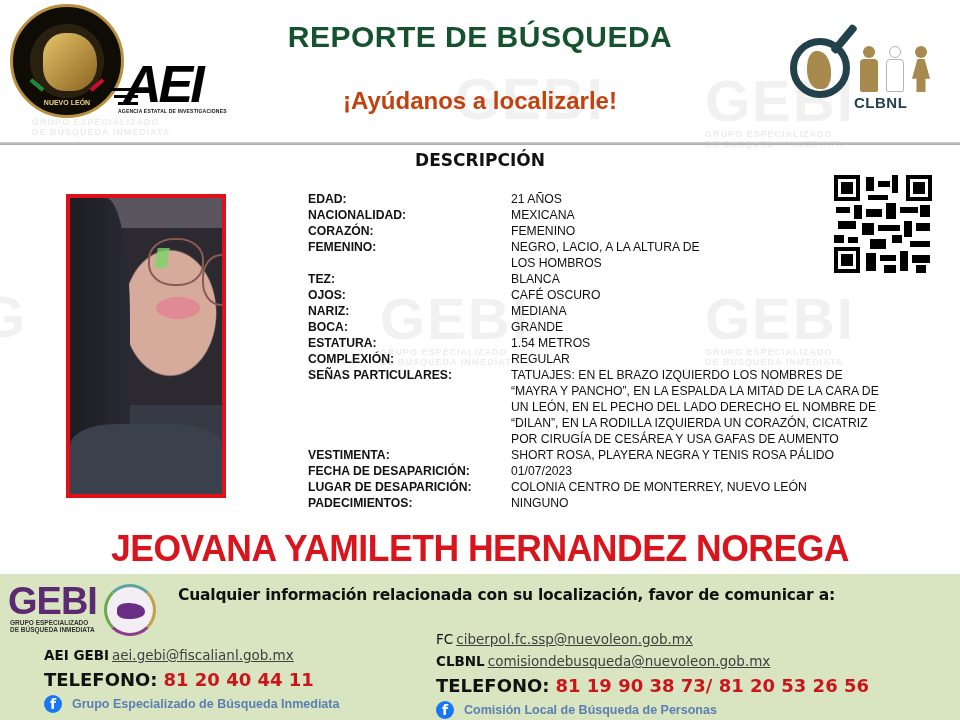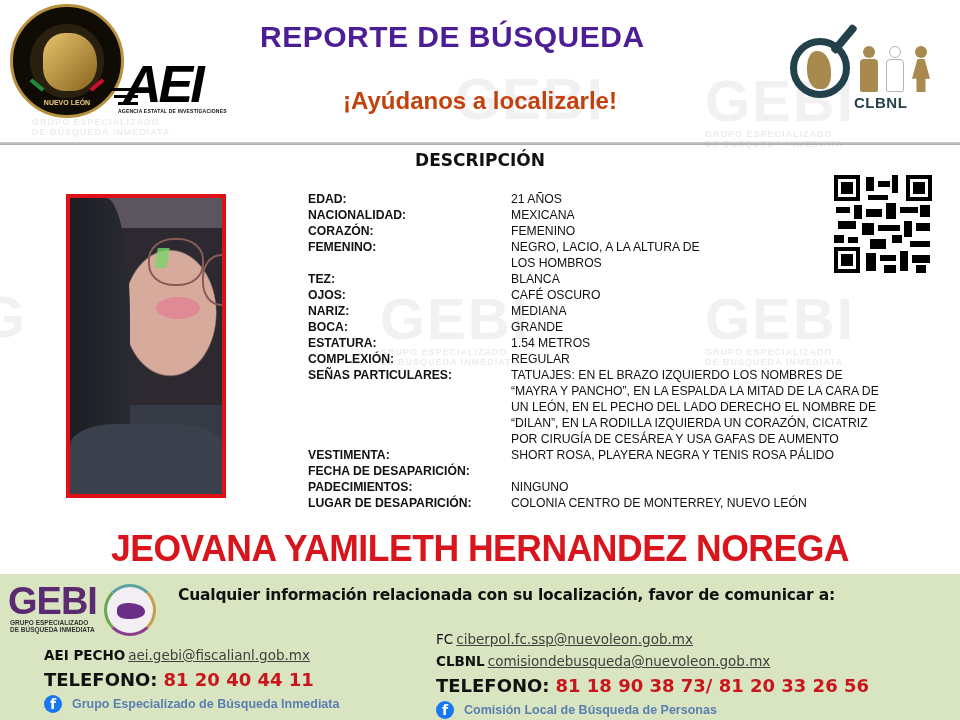--- a/index.html
+++ b/index.html
@@ -21,21 +21,21 @@
   .seal .flag-g { position: absolute; left: 16px; top: 76px; width: 16px; height: 4px; background: #1e8a3c; transform: rotate(40deg); }
   .seal .flag-r { position: absolute; right: 16px; top: 76px; width: 16px; height: 4px; background: #c8102e; transform: rotate(-40deg); }
   .seal .nl { position: absolute; left: 0; width: 100%; top: 92px; text-align: center; color: #f0d080; font-size: 7px; font-weight: bold; }
 
   .aei-logo { position: absolute; left: 110px; top: 58px; width: 126px; height: 56px; }
   .aei-logo .aei-text { position: absolute; left: 14px; top: 0; font-family: "Liberation Sans", sans-serif; font-weight: bold; font-style: italic;
                         font-size: 52px; letter-spacing: -3px; color: #000; line-height: 1; }
   .aei-logo .speed { position: absolute; height: 3px; background: #000; }
   .aei-logo .aei-sub { position: absolute; left: 8px; top: 50px; font-size: 5px; font-weight: bold; color: #111; white-space: nowrap; letter-spacing: 0.2px; }
 
-  .title { position: absolute; left: 260px; top: 20px; width: 440px; text-align: left; color: #4c1d95;
+  .title { position: absolute; left: 260px; top: 20px; width: 440px; text-align: center; color: #14532d;
            font-family: "Liberation Sans", sans-serif; font-weight: bold; font-size: 30px; letter-spacing: 0.5px; }
   .subtitle { position: absolute; left: 260px; top: 87px; width: 440px; text-align: center; color: #c2410c;
               font-family: "Liberation Sans", sans-serif; font-weight: bold; font-size: 24px; }
 
   .clbnl-logo { position: absolute; left: 786px; top: 12px; width: 170px; height: 100px; }
   .clbnl-logo .lens { position: absolute; left: 4px; top: 26px; width: 60px; height: 60px; border: 7px solid #23414a; border-radius: 50%; }
   .clbnl-logo .lens .map { position: absolute; left: 10px; top: 6px; width: 24px; height: 38px; background: #a8894e; border-radius: 40% 55% 35% 50%; }
   .clbnl-logo .handle { position: absolute; left: 54px; top: 10px; width: 8px; height: 34px; background: #23414a; transform: rotate(40deg); border-radius: 3px; }
   .person { position: absolute; top: 34px; width: 22px; height: 46px; }
   .person .head { position: absolute; left: 5px; top: 0; width: 12px; height: 12px; border-radius: 50%; }
@@ -231,28 +231,29 @@
 UN LEÓN, EN EL PECHO DEL LADO DERECHO EL NOMBRE DE
 “DILAN”,  EN LA RODILLA  IZQUIERDA  UN CORAZÓN,  CICATRIZ
 POR CIRUGÍA  DE CESÁREA Y USA GAFAS DE AUMENTO</span>
     </div>
   <div class="row">
       <span class="lbl">VESTIMENTA:</span>
       <span class="val">SHORT ROSA, PLAYERA NEGRA Y TENIS ROSA PÁLIDO</span>
     </div>
   <div class="row">
       <span class="lbl">FECHA  DE DESAPARICIÓN:</span>
+      <span class="val">01/07/2023</span>
+    </div>
+  <div class="row">
+      <span class="lbl">LUGAR DE DESAPARICIÓN:</span>
+      <span class="val">COLONIA CENTRO  DE MONTERREY, NUEVO LEÓN</span>
     </div>
   <div class="row">
       <span class="lbl">PADECIMIENTOS:</span>
       <span class="val">NINGUNO</span>
-    </div>
-  <div class="row">
-      <span class="lbl">LUGAR DE DESAPARICIÓN:</span>
-      <span class="val">COLONIA CENTRO  DE MONTERREY, NUEVO LEÓN</span>
     </div>
 </div>
 
 <div class="qr qr-top">
   <div class="finder" style="left:0;top:0;width:26px;height:26px;"></div>
   <div class="finder" style="right:0;top:0;width:26px;height:26px;"></div>
   <div class="finder" style="left:0;bottom:0;width:26px;height:26px;"></div>
   <div class="cell" style="left:32px;top:2px;width:8px;height:14px;"></div>
   <div class="cell" style="left:44px;top:6px;width:12px;height:6px;"></div>
   <div class="cell" style="left:58px;top:0;width:6px;height:18px;"></div>
@@ -292,40 +293,40 @@
     </div>
     <div class="gebi-circle">
         <div class="hand-shape"></div>
       </div>
   </div>
 
   <div class="footer-heading">Cualquier información relacionada con su localización, favor de comunicar a:</div>
 
   <div class="contact-left">
     <div class="c-line">
-      <span class="org">AEI PECHO</span><span class="email">aei.gebi@fiscalianl.gob.mx</span>
+      <span class="org">AEI GEBI</span><span class="email">aei.gebi@fiscalianl.gob.mx</span>
     </div>
     <div class="tel">
       <span>TELEFONO:</span><span class="num">81 20 40 44 11</span>
     </div>
     <div class="fb">
       <span class="fb-icon">f</span>
       <span>Grupo Especializado de Búsqueda Inmediata</span>
     </div>
   </div>
 
   <div class="contact-right">
     <div class="c-line">
       <span>FC</span><span class="email">ciberpol.fc.ssp@nuevoleon.gob.mx</span>
     </div>
     <div class="c-line">
       <span class="org">CLBNL</span><span class="email">comisiondebusqueda@nuevoleon.gob.mx</span>
     </div>
     <div class="tel">
-      <span>TELEFONO:</span><span class="num">81 18 90 38 73/ 81 20 33 26 56</span>
+      <span>TELEFONO:</span><span class="num">81 19 90 38 73/ 81 20 53 26 56</span>
     </div>
     <div class="fb">
       <span class="fb-icon">f</span>
       <span>Comisión Local de Búsqueda de Personas</span>
     </div>
   </div>
 
 </div>
 
 </body></html>

